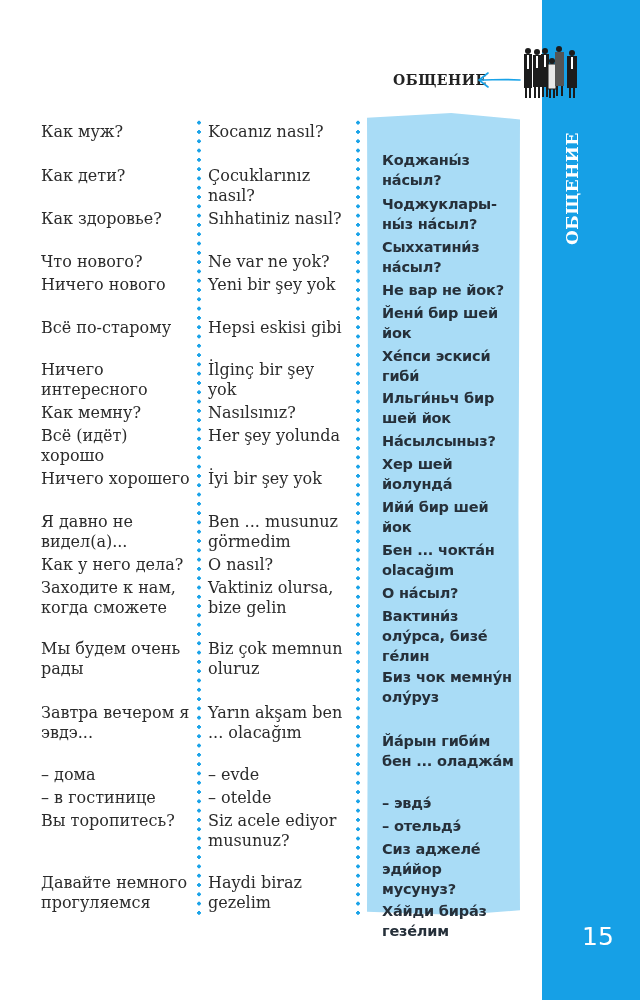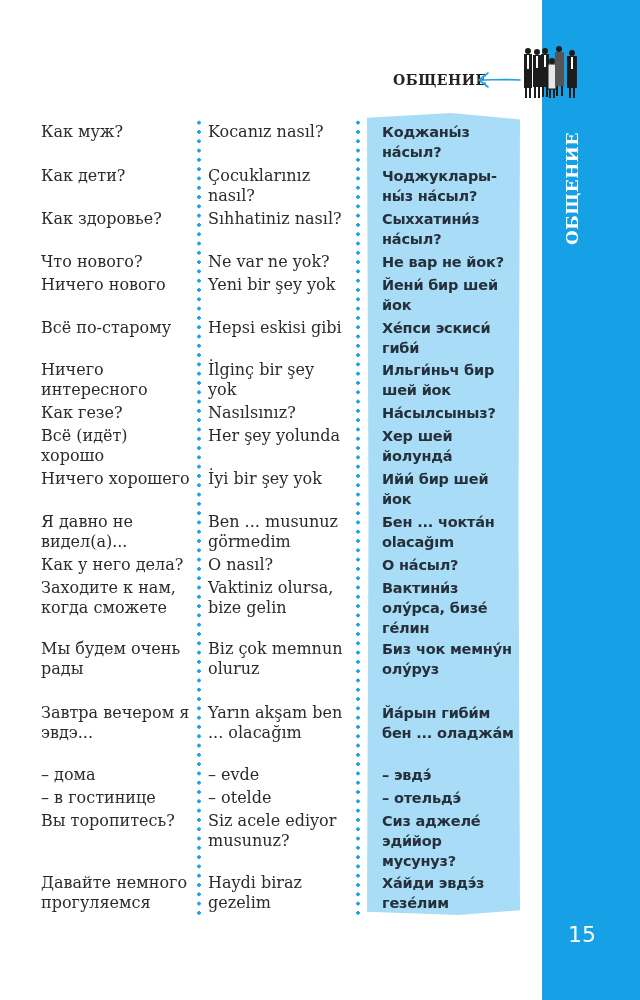--- a/index.html
+++ b/index.html
@@ -16,23 +16,23 @@
   .side-title {
     position: absolute; left: 562px; top: 245px;
     transform-origin: left top;
     transform: rotate(-90deg);
     color: #ffffff; font-weight: bold;
     font-family: "DejaVu Serif", serif;
     font-size: 17px; letter-spacing: 0.5px;
     white-space: nowrap;
   }
   .page-number {
-    position: absolute; left: 568px; top: 922px;
+    position: absolute; left: 582px; top: 922px;
     color: #ffffff; font-family: "DejaVu Sans", sans-serif;
-    font-size: 22px;
+    font-size: 25px;
   }
   .header-title {
     position: absolute; left: 393px; top: 72px;
     font-weight: bold; font-size: 14px; letter-spacing: 0.5px;
     color: #222;
   }
   .header-arrow {
     position: absolute; left: 476px; top: 70px;
   }
   .people-illustration {
@@ -52,21 +52,21 @@
   .dots.d1 { left: 197px; }
   .dots.d2 { left: 356px; }
   .row {
     position: absolute; left: 0; width: 540px;
   }
   .cell {
     position: absolute; top: 0; font-size: 16px; line-height: 20px;
   }
   .c-ru { left: 41px; width: 150px; }
   .c-tr { left: 208px; width: 135px; }
-  .c-tx { left: 382px; width: 135px; font-weight: bold; color: #26303a; font-family: "DejaVu Sans", sans-serif; font-size: 14.5px; letter-spacing: -0.2px; }
+  .c-tx { left: 382px; width: 135px; font-weight: bold; color: #26303a; font-family: "DejaVu Sans", sans-serif; font-size: 14.5px; letter-spacing: -0.2px; margin-top: 28px; }
 </style>
 </head>
 <body>
 
 <div class="side-strip"></div>
 <div class="side-title">ОБЩЕНИЕ</div>
 <div class="page-number">15</div>
 
 <div class="header-title">ОБЩЕНИЕ</div>
 <svg class="header-arrow" width="46" height="20" viewBox="0 0 46 20">
@@ -141,21 +141,21 @@
       <div class="cell c-ru">Всё по-старому</div>
       <div class="cell c-tr">Hepsi eskisi gibi</div>
       <div class="cell c-tx">Хе́пси эскиси́ гиби́</div>
     </div>
     <div class="row" style="top: 360px;">
       <div class="cell c-ru">Ничего интересного</div>
       <div class="cell c-tr">İlginç bir şey yok</div>
       <div class="cell c-tx">Ильги́ньч бир шей йок</div>
     </div>
     <div class="row" style="top: 403px;">
-      <div class="cell c-ru">Как гезе?</div>
+      <div class="cell c-ru">Как мемну?</div>
       <div class="cell c-tr">Nasılsınız?</div>
       <div class="cell c-tx">На́сылсыныз?</div>
     </div>
     <div class="row" style="top: 426px;">
       <div class="cell c-ru">Всё (идёт) хорошо</div>
       <div class="cell c-tr">Her şey yolunda</div>
       <div class="cell c-tx">Хер шей йолунда́</div>
     </div>
     <div class="row" style="top: 469px;">
       <div class="cell c-ru">Ничего хорошего</div>
@@ -198,15 +198,15 @@
       <div class="cell c-tx">– отельдэ́</div>
     </div>
     <div class="row" style="top: 811px;">
       <div class="cell c-ru">Вы торопитесь?</div>
       <div class="cell c-tr">Siz acele ediyor musunuz?</div>
       <div class="cell c-tx">Сиз аджеле́ эди́йор мусунуз?</div>
     </div>
     <div class="row" style="top: 873px;">
       <div class="cell c-ru">Давайте немного прогуляемся</div>
       <div class="cell c-tr">Haydi biraz gezelim</div>
-      <div class="cell c-tx">Ха́йди эвдэ́з гезе́лим</div>
+      <div class="cell c-tx">Ха́йди бира́з гезе́лим</div>
     </div>
   </div>
 
 </body></html>

